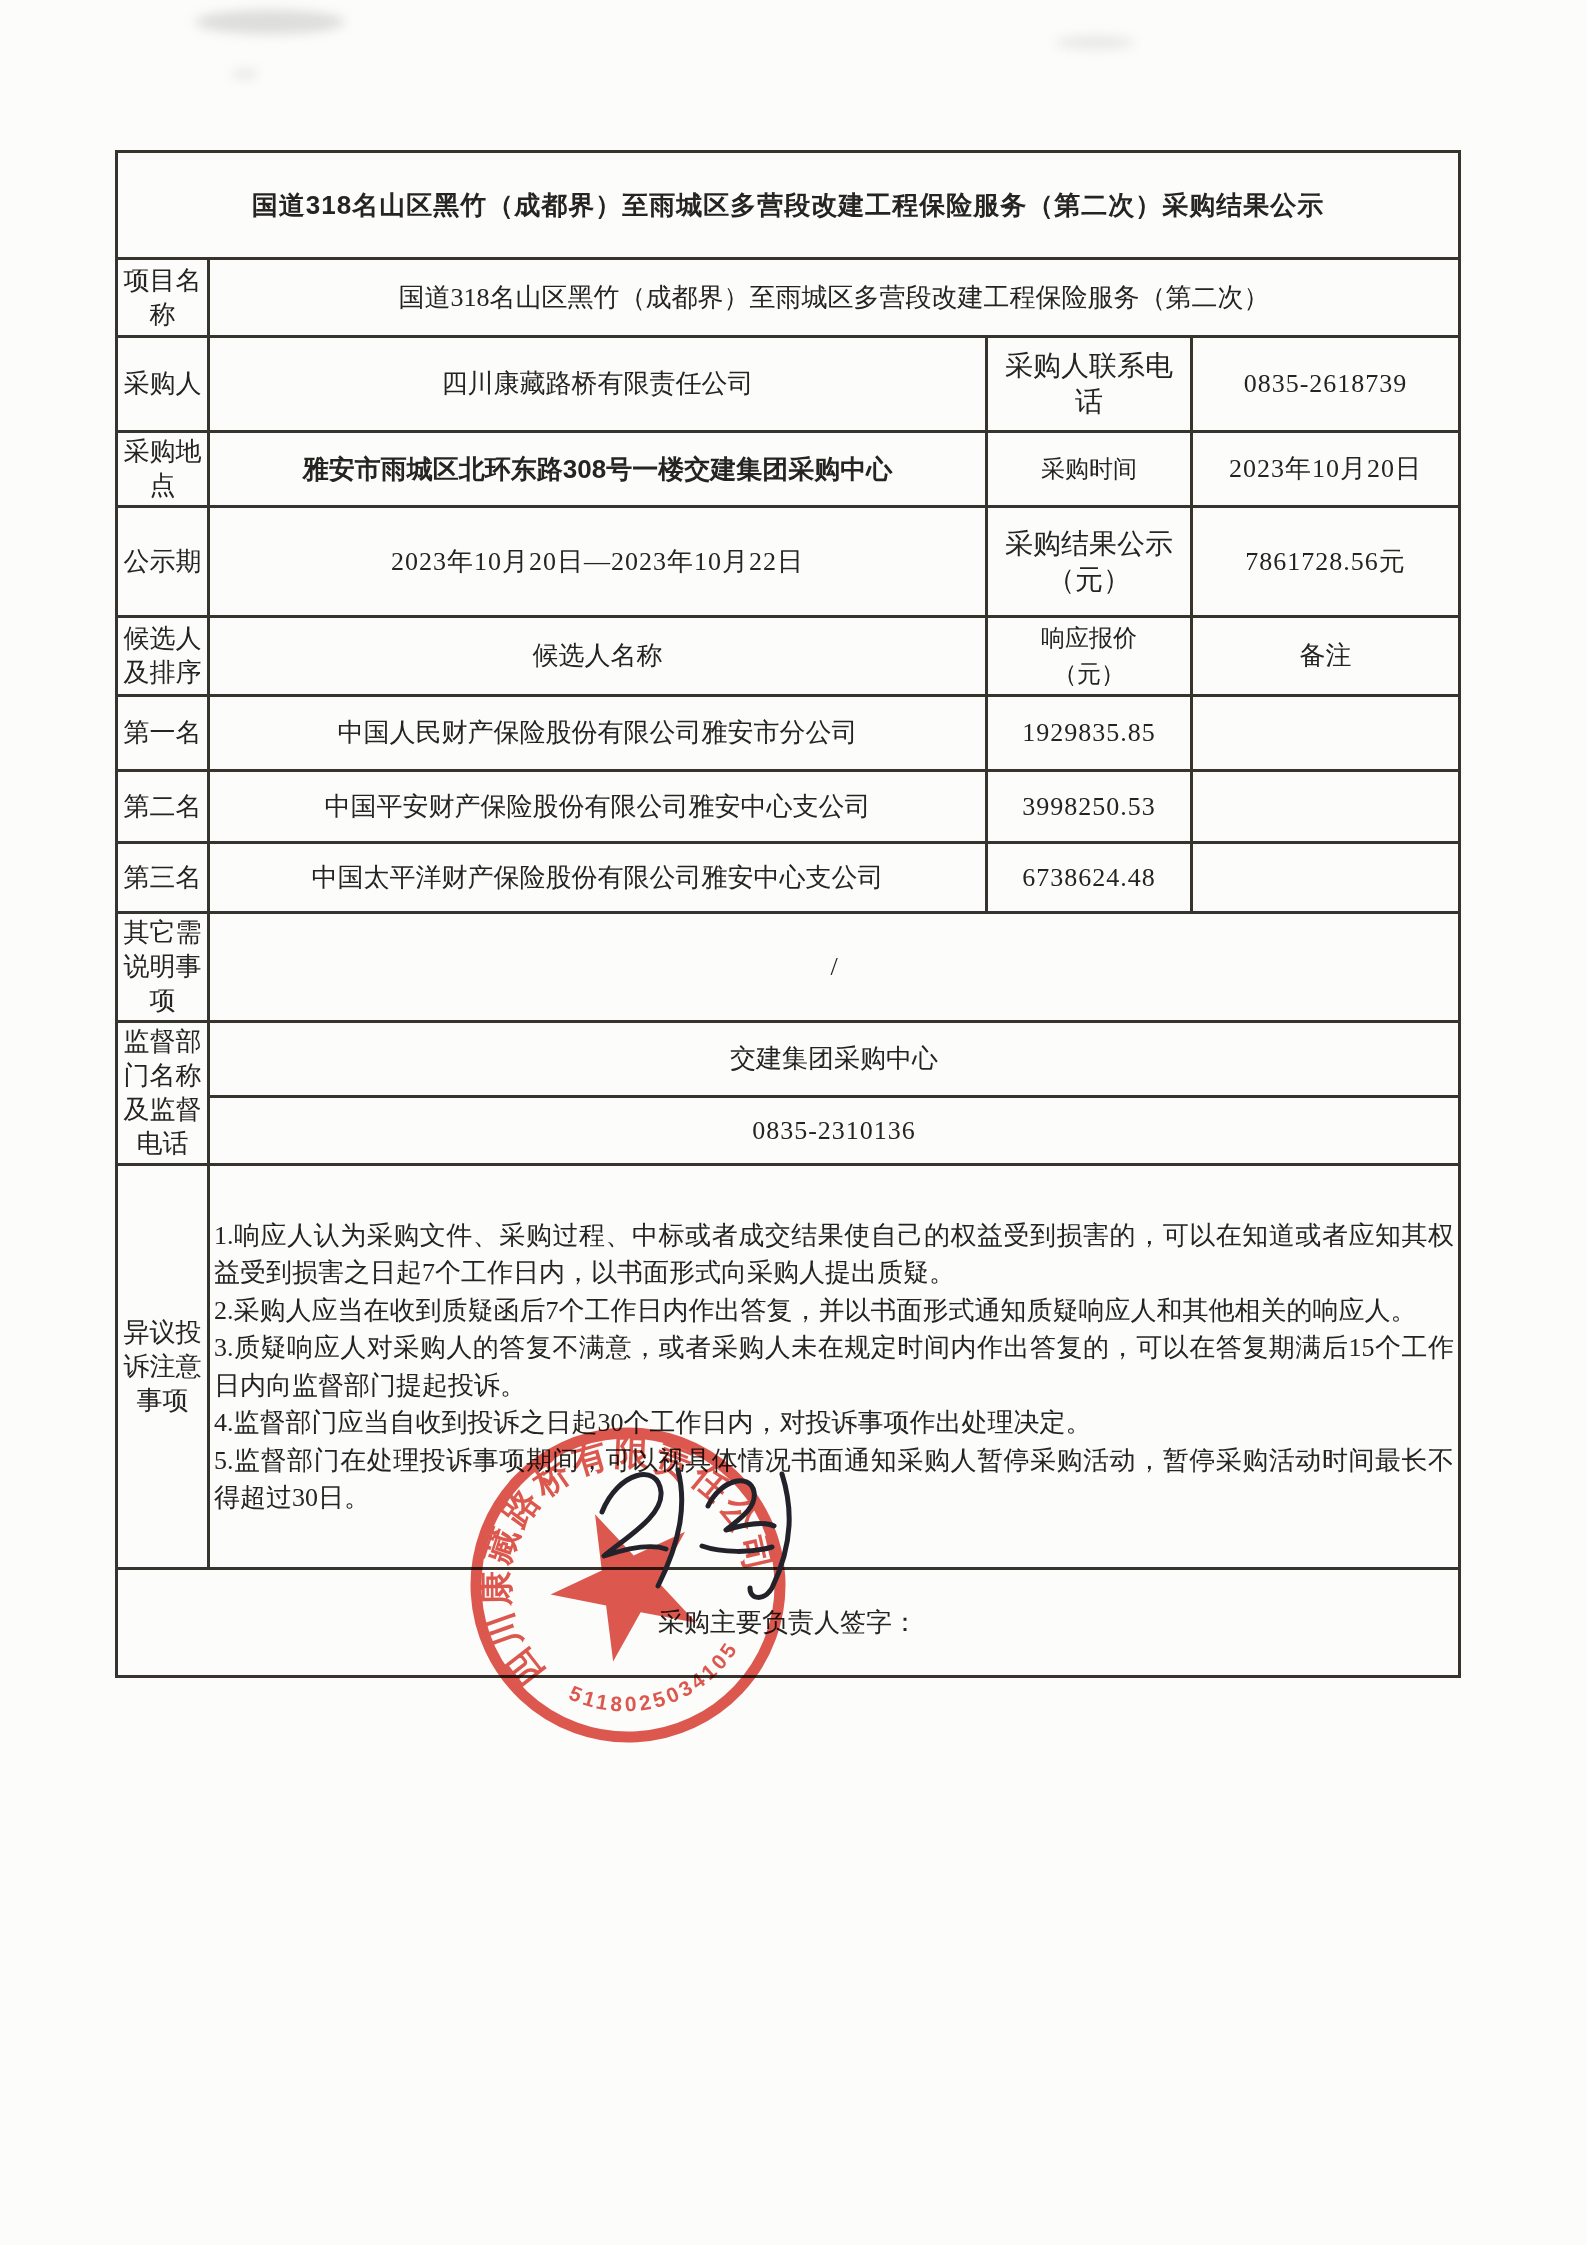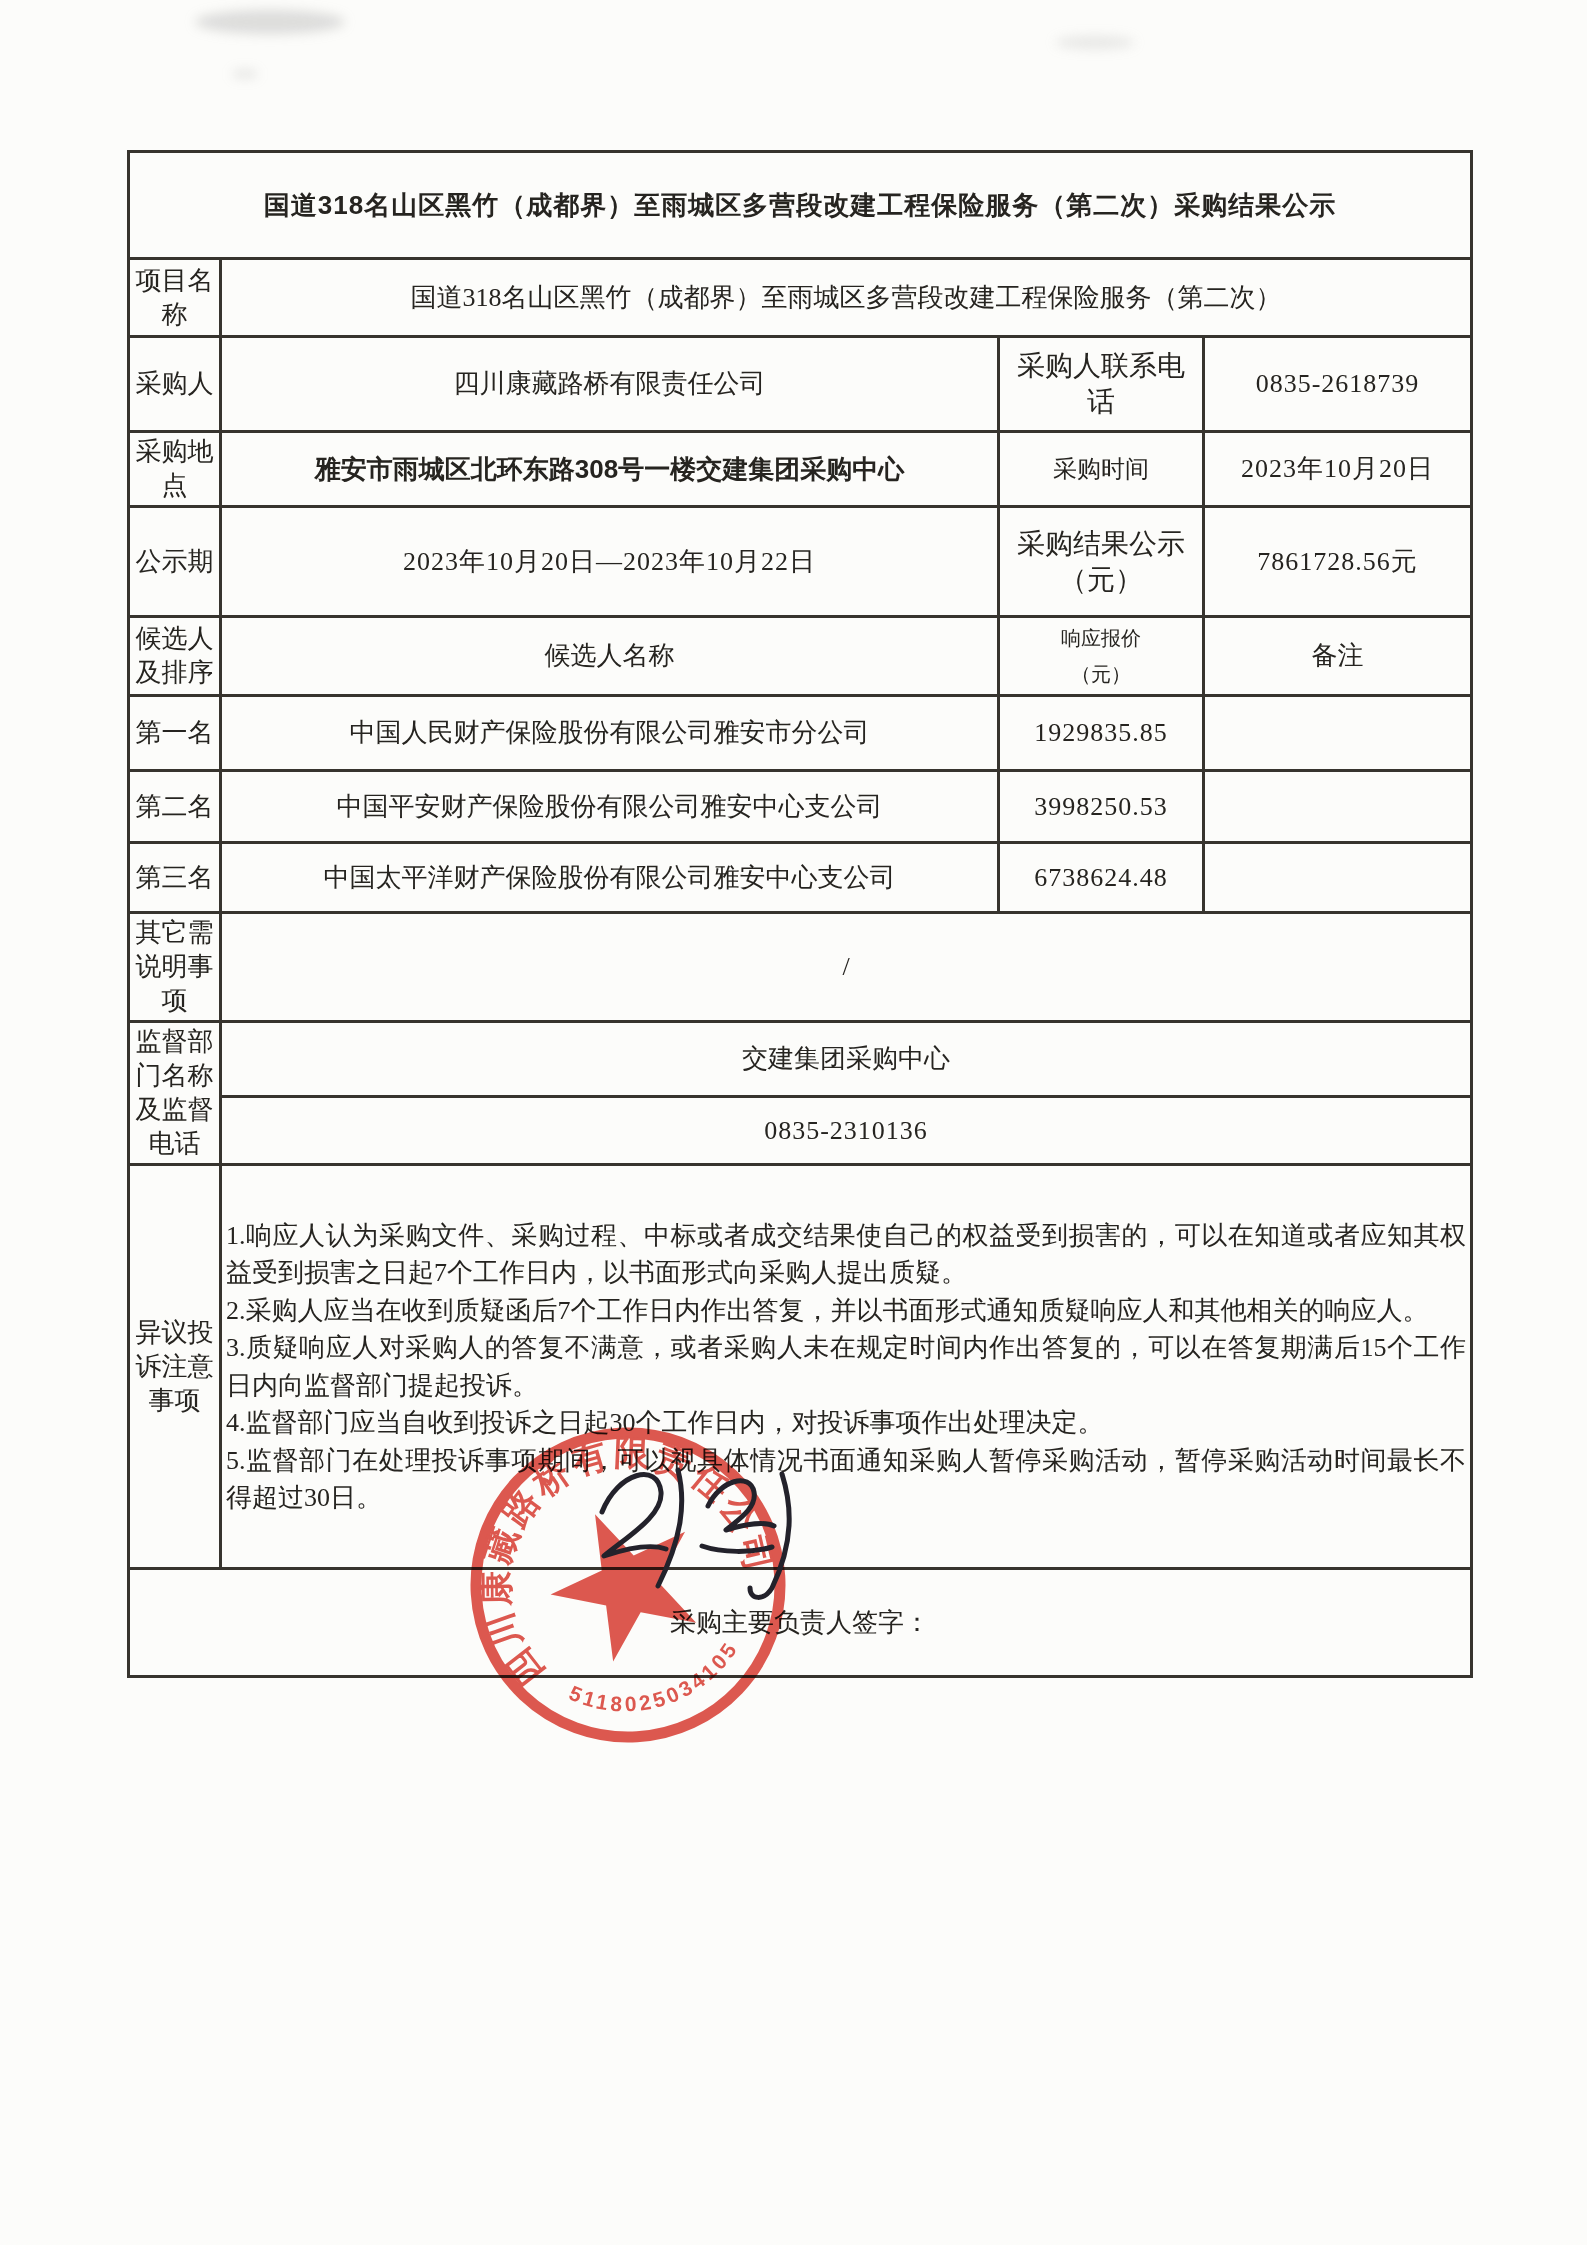--- a/index.html
+++ b/index.html
@@ -10,21 +10,21 @@
     font-family:"Liberation Serif","DejaVu Serif",serif;
     color:#262420;
     overflow:hidden;
   }
   .scan-smudge{position:absolute;border-radius:50%;filter:blur(6px);pointer-events:none;}
   .smudge1{left:195px;top:10px;width:150px;height:24px;background:rgba(140,140,140,.28);}
   .smudge2{left:1055px;top:36px;width:80px;height:13px;background:rgba(160,160,160,.22);}
   .smudge3{left:232px;top:70px;width:26px;height:8px;background:rgba(150,150,150,.25);}
 
   table.doc{
-    position:absolute;left:127px;top:150px;
+    position:absolute;left:115px;top:150px;
     width:1343px;
     border-collapse:collapse;
     table-layout:fixed;
     padding-left:16px;
   }
   table.doc td{
     border:3px solid #37342e;
     vertical-align:middle;
     text-align:center;
     font-size:26px;
@@ -41,21 +41,21 @@
     letter-spacing:1px;
     border-bottom-width:4px;
   }
   td.lab{
     font-size:24px;
     line-height:32px;
     padding:2px 2px;
   }
   td.sans{font-family:"Liberation Sans","DejaVu Sans",sans-serif;font-weight:600;font-size:27px;}
   .narrow{display:block;max-width:170px;margin:8px auto;font-size:28px;line-height:36px;}
-  .narrow2{display:block;max-width:135px;margin:0 auto;font-size:20px;line-height:36px;}
+  .narrow2{display:block;max-width:135px;margin:0 auto;font-size:24px;line-height:36px;}
   td.num{font-size:27px;letter-spacing:1px;}
   td.objection-cell{
     text-align:left;
     vertical-align:middle;
     padding:10px 10px 10px 10px;
   }
   .obj-line{font-size:26px;line-height:37.5px;text-align:justify;}
   td.sign-cell{
     text-align:left;
     padding-left:18px;

